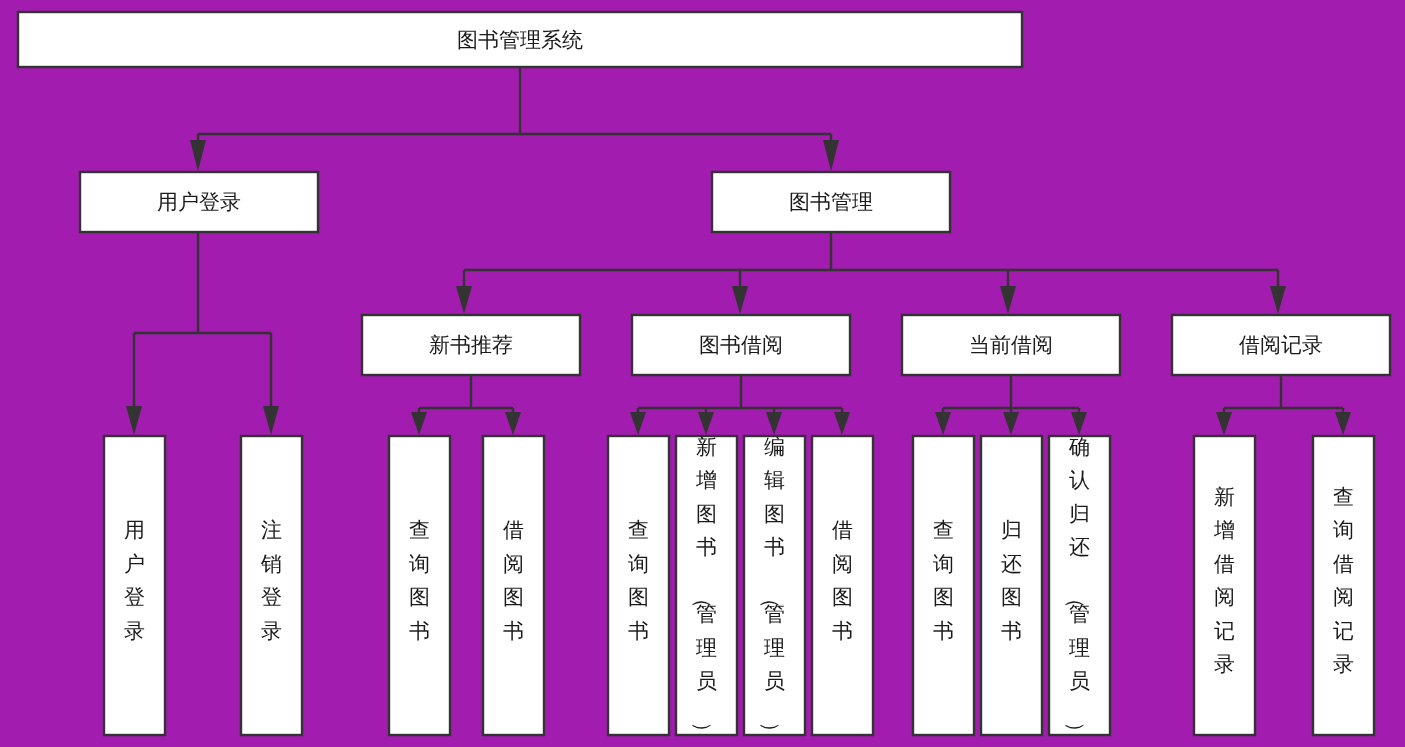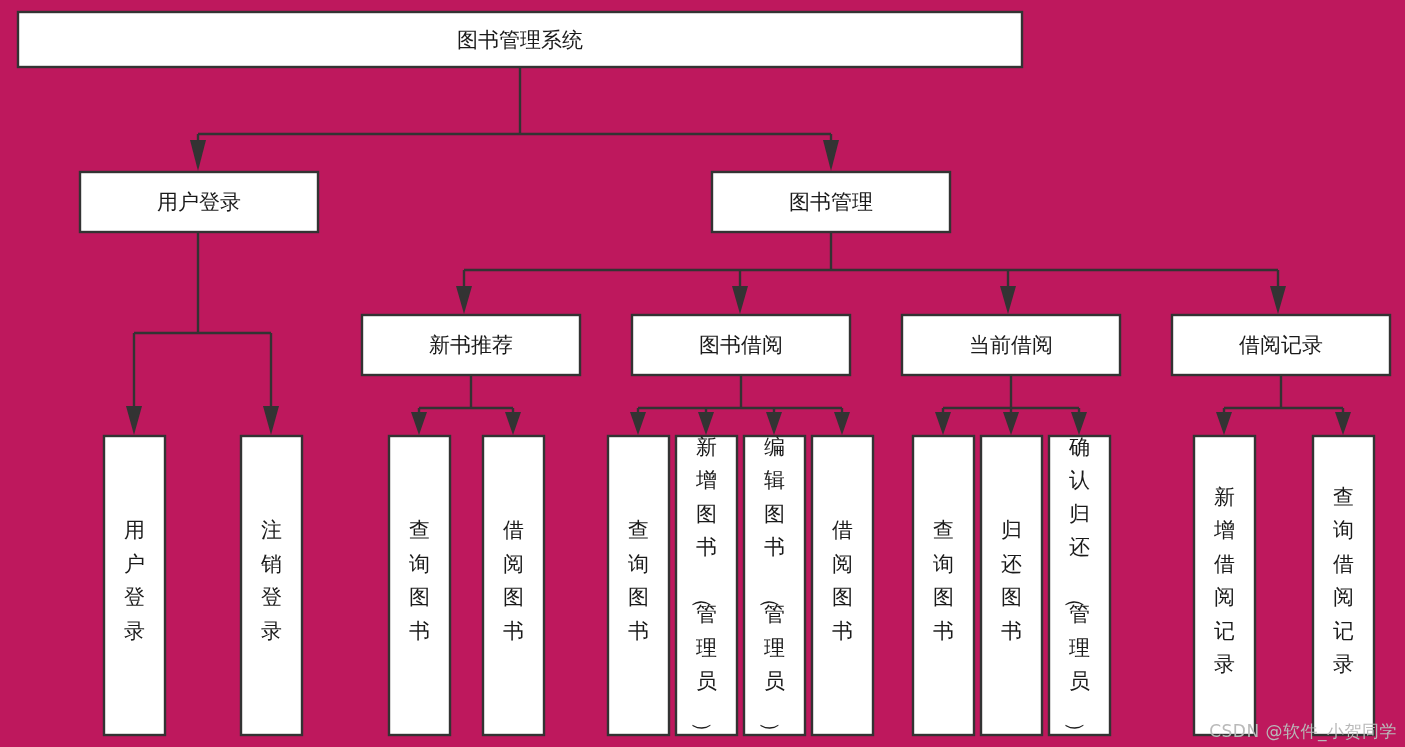--- a/index.html
+++ b/index.html
@@ -7,21 +7,21 @@
     padding: 0;
     background: #ffffff;
   }
   body {
     font-family: "DejaVu Sans", "Liberation Sans", sans-serif;
   }
   #diagram-root {
     position: relative;
     width: 1405px;
     height: 747px;
-    background: #be185d;
+    background: #a21caf;
     overflow: hidden;
   }
   svg.flow {
     position: absolute;
     left: 0;
     top: 0;
     width: 1405px;
     height: 747px;
   }
   .node-box {
@@ -226,15 +226,14 @@
           <text class="node-label-vert" x="1224.5" y="503.75"><tspan x="1224.5" dy="0">新</tspan><tspan x="1224.5" dy="33.5">增</tspan><tspan x="1224.5" dy="33.5">借</tspan><tspan x="1224.5" dy="33.5">阅</tspan><tspan x="1224.5" dy="33.5">记</tspan><tspan x="1224.5" dy="33.5">录</tspan></text>
         </g>
         <g>
           <rect class="node-box" x="1313" y="436" width="61" height="299"></rect>
           <text class="node-label-vert" x="1343.5" y="503.75"><tspan x="1343.5" dy="0">查</tspan><tspan x="1343.5" dy="33.5">询</tspan><tspan x="1343.5" dy="33.5">借</tspan><tspan x="1343.5" dy="33.5">阅</tspan><tspan x="1343.5" dy="33.5">记</tspan><tspan x="1343.5" dy="33.5">录</tspan></text>
         </g>
       </g>
 
   </svg>
 
-  <div class="watermark">CSDN @软件_小贺同学</div>
 
 </div>
 
 </body></html>

